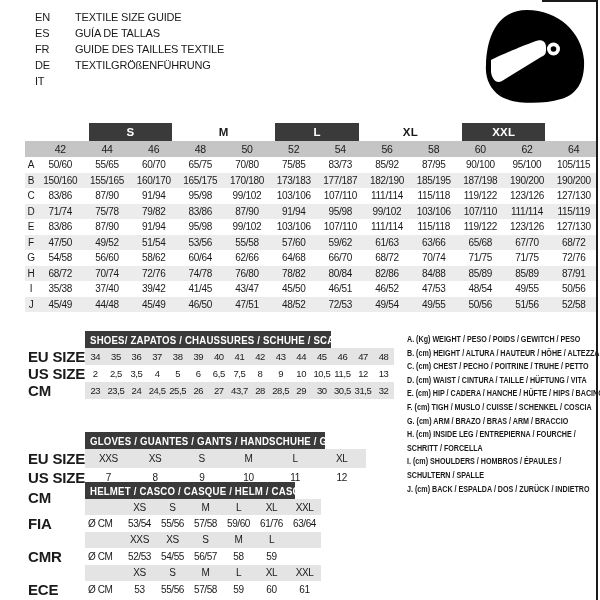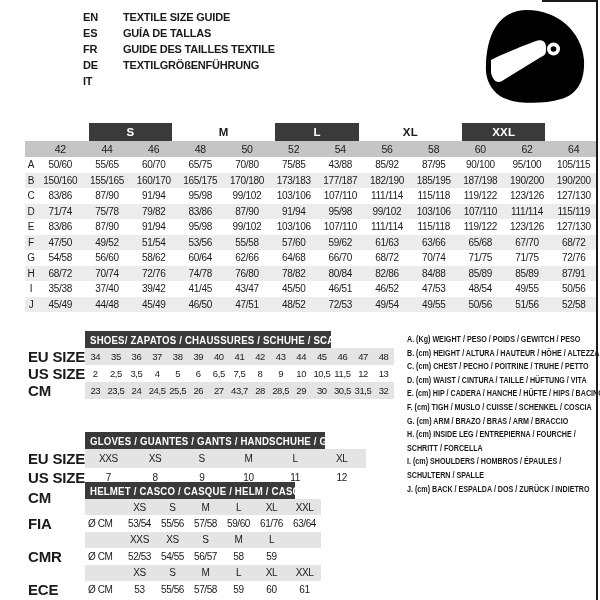--- a/index.html
+++ b/index.html
@@ -7,21 +7,21 @@
   body {
     position:relative; overflow:hidden; background:#fff;
     font-family:"Liberation Sans", sans-serif; color:var(--text,#1a1a1a);
   }
   
   .right-border { position:absolute; left:596px; top:0; width:2px; height:600px; background:var(--border,#1a1a1a); }
   .top-border   { position:absolute; left:542px; top:0; width:56px; height:2px; background:var(--border,#1a1a1a); }
 
   
   .langs { position:absolute; left:35px; top:9px; }
-  .lang-row { display:flex; height:16px; align-items:center; font-weight:bold; font-size:11px; letter-spacing:-0.2px;margin-left:48px; }
+  .lang-row { display:flex; height:16px; align-items:center; font-weight:normal; font-size:11px; letter-spacing:-0.2px; }
   .lang-code { width:40px; }
   .lang-text { white-space:nowrap; }
 
   
   .helmet-icon { position:absolute; left:465px; top:6px; width:132px; height:104px; }
 
   
   .main-table { position:absolute; left:25px; top:122px; width:572px; }
   .trow { display:grid; grid-template-columns:12px repeat(12,1fr); align-items:center; }
   .size-group-row { height:19px; }
@@ -122,21 +122,21 @@
         <div class="cell">64</div>
       </div>
       <div class="trow val-row">
         <div class="lcell">A</div>
         <div class="cell">50/60</div>
         <div class="cell">55/65</div>
         <div class="cell">60/70</div>
         <div class="cell">65/75</div>
         <div class="cell">70/80</div>
         <div class="cell">75/85</div>
-        <div class="cell">43/88</div>
+        <div class="cell">83/73</div>
         <div class="cell">85/92</div>
         <div class="cell">87/95</div>
         <div class="cell">90/100</div>
         <div class="cell">95/100</div>
         <div class="cell">105/115</div>
       </div>
       <div class="trow val-row striped">
         <div class="lcell">B</div>
         <div class="cell">150/160</div>
         <div class="cell">155/165</div>

